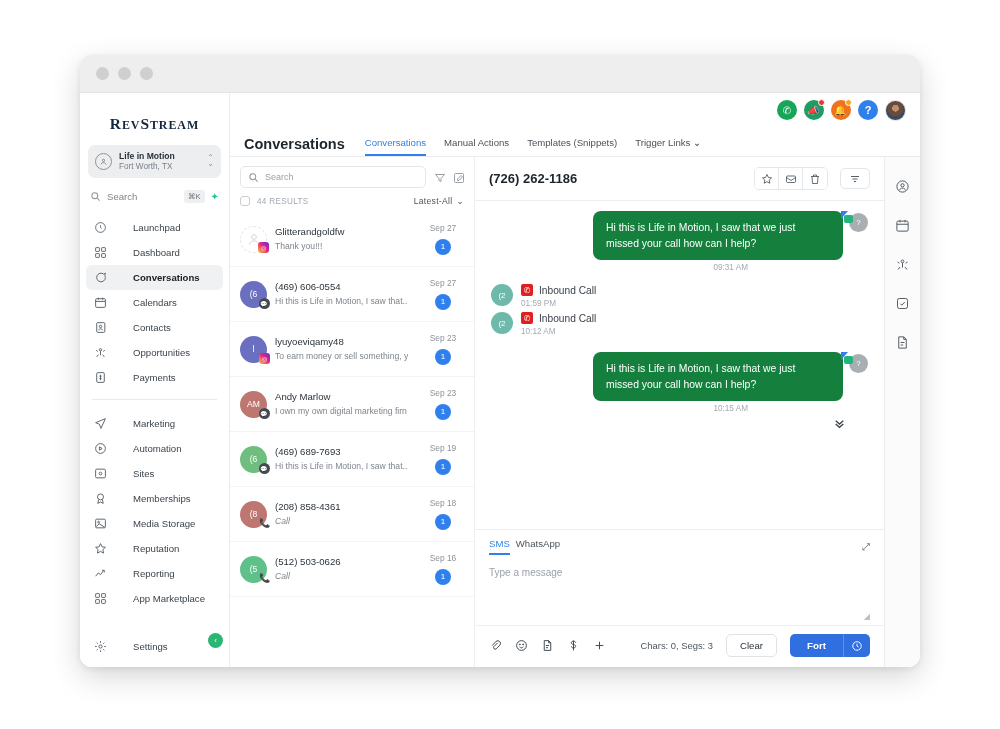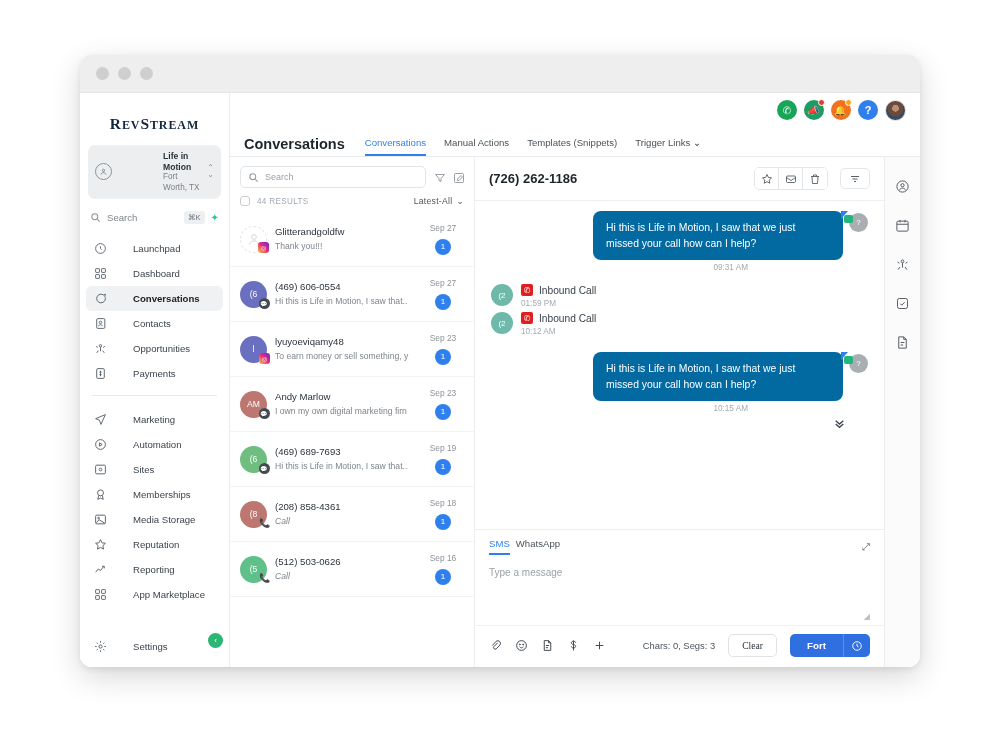--- a/index.html
+++ b/index.html
@@ -43,21 +43,21 @@
   .logo .sm { font-size: 12px; }
   .acct {
     margin: 0 8px 8px; background: #eceef0; border-radius: 7px;
     display: flex; align-items: center; gap: 7px; padding: 6px 7px;
   }
   .acct-ic {
     width: 17px; height: 17px; border-radius: 50%; border: 1px solid #8b949c;
     display:flex;align-items:center;justify-content:center; flex:none;
     color:#6b7178; font-size:9px;
   }
-  .acct-txt { flex: 1; min-width: 0; margin-left: 44px; }
+  .acct-txt { flex: 1; min-width: 0; }
   .acct-n { font-size: 8.6px; font-weight: bold; color: #2a3138; line-height: 1.25; }
   .acct-s { font-size: 8.2px; color: #7a8189; line-height: 1.25; }
   .acct-ch { font-size: 8px; color: #8b9199; line-height: .85; text-align:center; }
 
   .sb-search {
     display: flex; align-items: center; gap: 6px;
     padding: 4px 10px 10px; font-size: 9.6px; color: #7d858d;
   }
   .sb-search .kbd {
     margin-left: auto; background: #edeff1; border-radius: 3px;
@@ -195,21 +195,21 @@
     width: 24px; height: 21px; display: flex; align-items: center; justify-content: center;
     color: #4d555d; border-right: 1px solid #e4e7ea; background:#fff; cursor:pointer;
   }
   .thbtn:last-child { border-right: none; }
   .thbtn svg { width: 12px; height: 12px; display:block; }
   .thbtn.solo { border: 1px solid #e4e7ea; border-radius: 5px; width: 30px; margin-left: 4px; }
 
   .msgs { flex: 1; padding: 10px 16px 0; position: relative; overflow: hidden; }
   .row-out { display: flex; justify-content: flex-end; align-items: flex-start; gap: 6px; }
   .bubble {
-    background: #0369a1; color: #fff; border-radius: 8px;
+    background: #15803d; color: #fff; border-radius: 8px;
     padding: 9px 13px; font-size: 10.4px; line-height: 1.5; max-width: 250px;
     position: relative;
   }
   .bubble::after {
     content: ""; position: absolute; right: -5px; top: 0;
     border-left: 7px solid #2f80ed; border-bottom: 8px solid transparent;
   }
   .ravatar {
     width: 19px; height: 19px; border-radius: 50%; background: #a9aeb3;
     color: #fff; font-size: 8px; display: flex; align-items: center; justify-content: center;
@@ -247,21 +247,21 @@
   .cbar {
     display: flex; align-items: center; gap: 13px; padding: 8px 14px 10px;
     border-top: 1px solid #f0f1f2;
   }
   .cbar-ic { color: #3f474f; width: 13px; height: 13px; cursor: pointer; }
   .cbar-ic svg { width: 13px; height: 13px; display:block; }
   .chars { margin-left: auto; font-size: 9.4px; color: #4d555d; }
   .clear {
     border: 1px solid #dfe3e7; border-radius: 5px; background: #fff;
     font-size: 9.6px; color: #2b333b; padding: 5px 13px; cursor: pointer;
-    font-family: Liberation Serif, serif;
+    font-family: Liberation Sans, sans-serif;
   }
   .sendgrp { display: flex; border-radius: 5px; overflow: hidden; }
   .send {
     background: #2f6fe0; color: #fff; font-size: 9.8px; font-weight: bold;
     padding: 6px 17px; border: none; cursor: pointer;
     font-family: "Liberation Sans", sans-serif;
   }
   .sendopt {
     background: #2f6fe0; color: #fff; width: 27px;
     display: flex; align-items: center; justify-content: center;
@@ -348,20 +348,29 @@
             <span class="nav-ic">
                 <svg viewBox="0 0 24 24" fill="none" stroke="currentColor" stroke-width="1.8">
                   <path d="M21 12a8 8 0 1 1-3.2-6.4L21 4l-1 4.2A7.9 7.9 0 0 1 21 12z"></path>
                 </svg>
               </span>
             <span>Conversations</span>
           </div>
           <div class="nav-item">
             <span class="nav-ic">
                 <svg viewBox="0 0 24 24" fill="none" stroke="currentColor" stroke-width="1.8">
+                  <rect x="3" y="5" width="18" height="16" rx="2"></rect>
+                  <path d="M3 10h18M8 3v4M16 3v4"></path>
+                </svg>
+              </span>
+            <span>Calendars</span>
+          </div>
+          <div class="nav-item">
+            <span class="nav-ic">
+                <svg viewBox="0 0 24 24" fill="none" stroke="currentColor" stroke-width="1.8">
                   <rect x="5" y="3" width="15" height="18" rx="2"></rect>
                   <circle cx="12" cy="10" r="2.3"></circle>
                   <path d="M8.5 17c.8-2 2-2.8 3.5-2.8S14.7 15 15.5 17"></path>
                 </svg>
               </span>
             <span>Contacts</span>
           </div>
           <div class="nav-item">
             <span class="nav-ic">
                 <svg viewBox="0 0 24 24" fill="none" stroke="currentColor" stroke-width="1.8">

